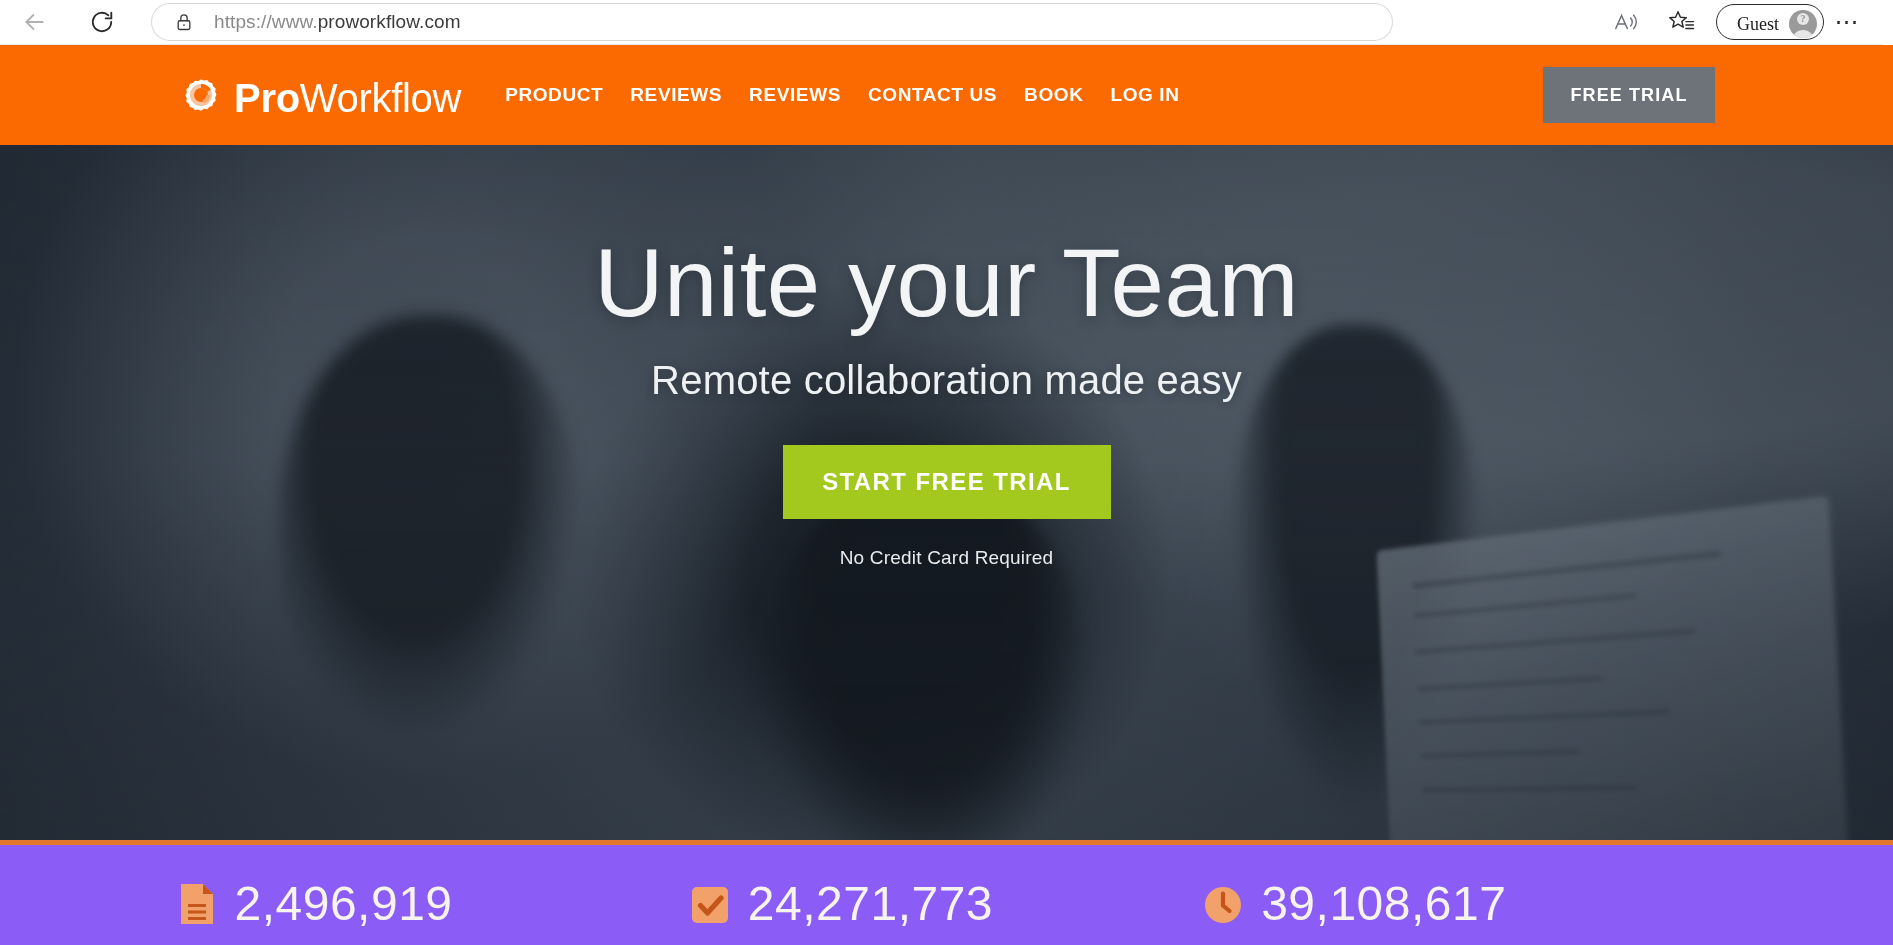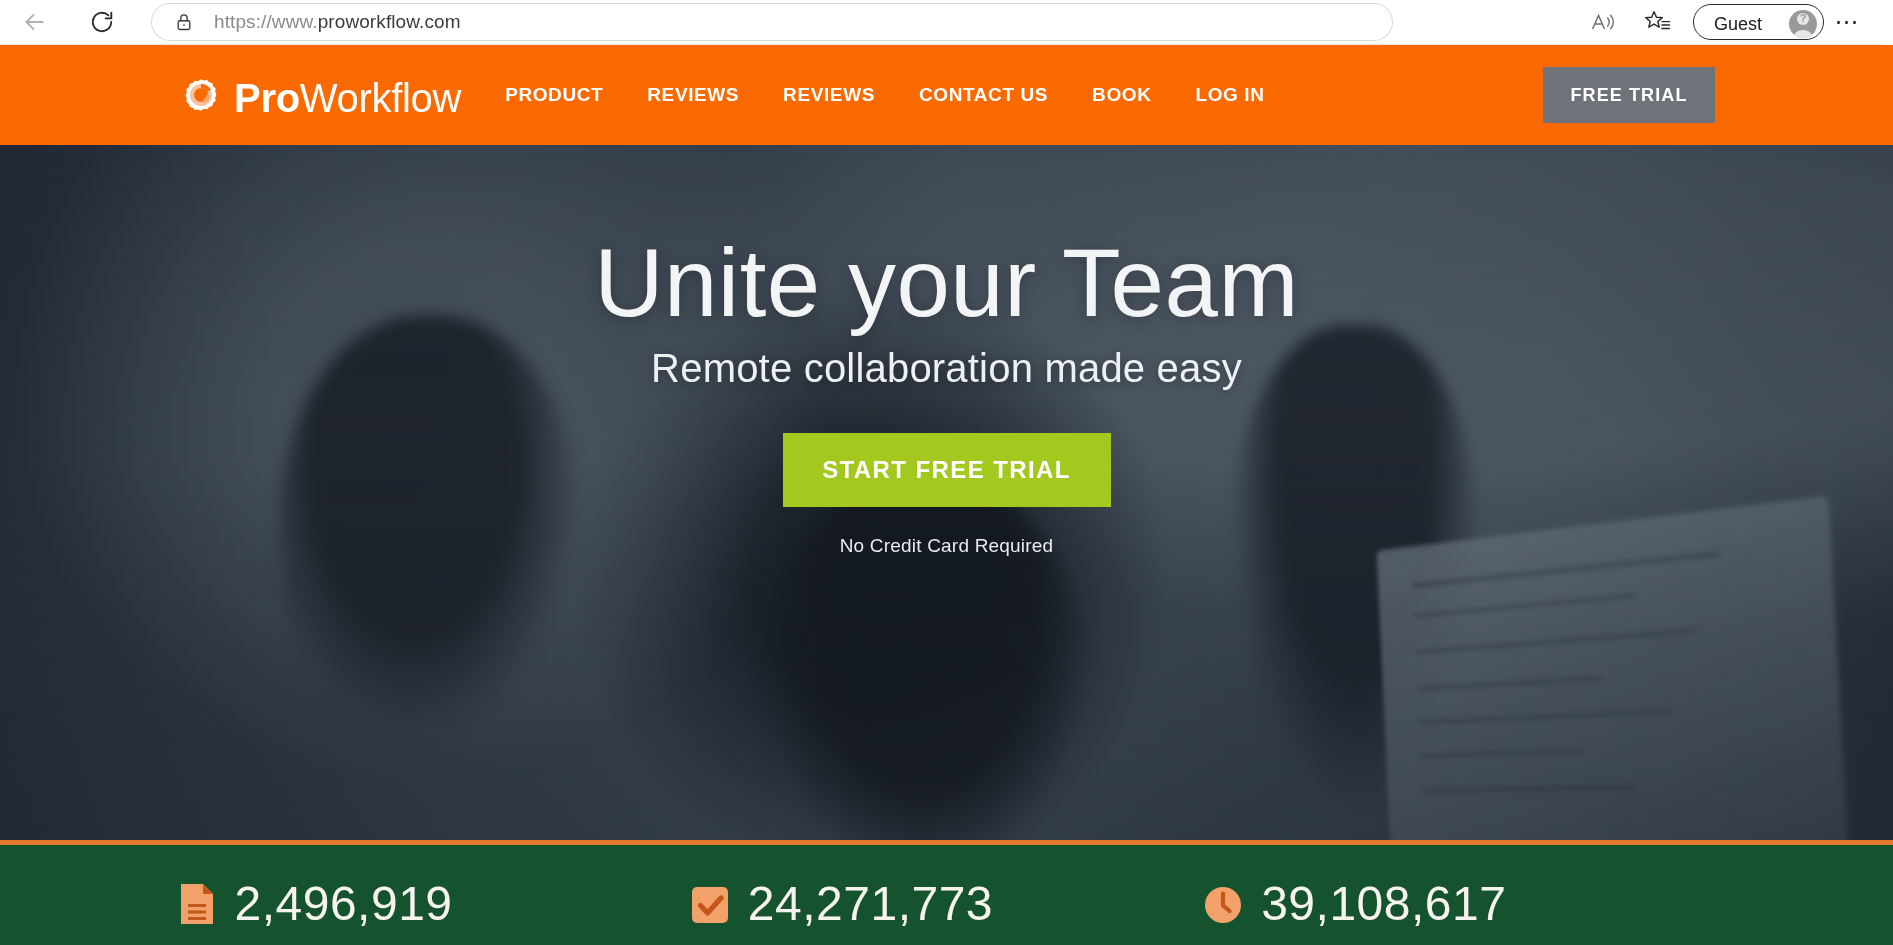--- a/index.html
+++ b/index.html
@@ -48,21 +48,21 @@
   #toolbar-right{
     margin-left:auto; display:flex; align-items:center;
     padding-right:12px;
   }
   #read-aloud-button{ width:56px; }
   #favorites-button{ width:54px; }
   #profile-pill{
     display:flex; align-items:center;
     height:36px; padding:4px 6px 0 20px;
     border:1.5px solid #2b2b2b; border-radius:18px;
-    margin-left:8px; gap:27px;
+    margin-left:8px; gap:10px;font-family:Liberation Serif, serif;
   }
   #profile-label{ font-size:18px; color:#202020; }
   #profile-avatar{
     width:28px; height:28px; border-radius:50%;
     background:#9a9a9a; position:relative; overflow:hidden;
     flex:0 0 auto;
   }
   #profile-avatar .head{
     position:absolute; left:50%; top:3px; transform:translateX(-50%);
     width:12px; height:12px; border-radius:50%; background:#e6e6e6;
@@ -99,21 +99,21 @@
   #logo-gear{ width:46px; height:46px; flex:0 0 auto; }
   #logo-text{
     font-size:40px; color:#ffffff; line-height:1;
     letter-spacing:-.3px; white-space:nowrap;
   }
   #logo-text .pro{ font-weight:bold; }
   #logo-text .wf{ font-weight:300; }
 
   #main-nav{
     display:flex; align-items:center;
-    margin-left:44px; gap:44px;
+    margin-left:44px; gap:27px;
   }
   .nav-link{
     font-size:19px; font-weight:bold; color:#ffffff;
     letter-spacing:.6px; white-space:nowrap; cursor:pointer;
   }
 
   #header-actions{
     display:flex; align-items:center; gap:12px;
     margin-left:auto; margin-right:178px;
   }
@@ -186,21 +186,21 @@
     position:absolute; left:0; top:0; width:100%; height:100%;
     display:flex; flex-direction:column; align-items:center;
     padding-top:88px;
   }
   #hero-title{
     font-size:96px; font-weight:200; color:#f2f4f6;
     letter-spacing:.5px; line-height:1.05;
     text-shadow:0 2px 14px rgba(0,0,0,.28);
   }
   #hero-subtitle{
-    margin-top:12px;
+    margin-top:24px;
     font-size:40px; font-weight:300; color:#eef1f3;
     letter-spacing:.2px;
     text-shadow:0 2px 10px rgba(0,0,0,.3);
   }
   #start-free-trial-button{
     margin-top:42px;
     width:328px; height:74px;
     background:#a3c81e; color:#ffffff;
     font-size:24px; font-weight:bold; letter-spacing:1.4px;
     display:flex; align-items:center; justify-content:center;
@@ -209,21 +209,21 @@
   #no-credit-card-note{
     margin-top:28px;
     font-size:19px; font-weight:300; color:#e9ecef;
     letter-spacing:.2px;
   }
 
   
   #stats-bar{
     position:relative;
     height:100px; width:100%;
-    background:#14532d;
+    background:#8b5cf6;
     display:flex; align-items:center;
   }
   #stats-inner{
     width:1540px; margin:0 auto;
     display:flex; align-items:center;
   }
   .stat-item{
     flex:1 1 0;
     display:flex; align-items:center; gap:18px;
     padding-top:18px;

